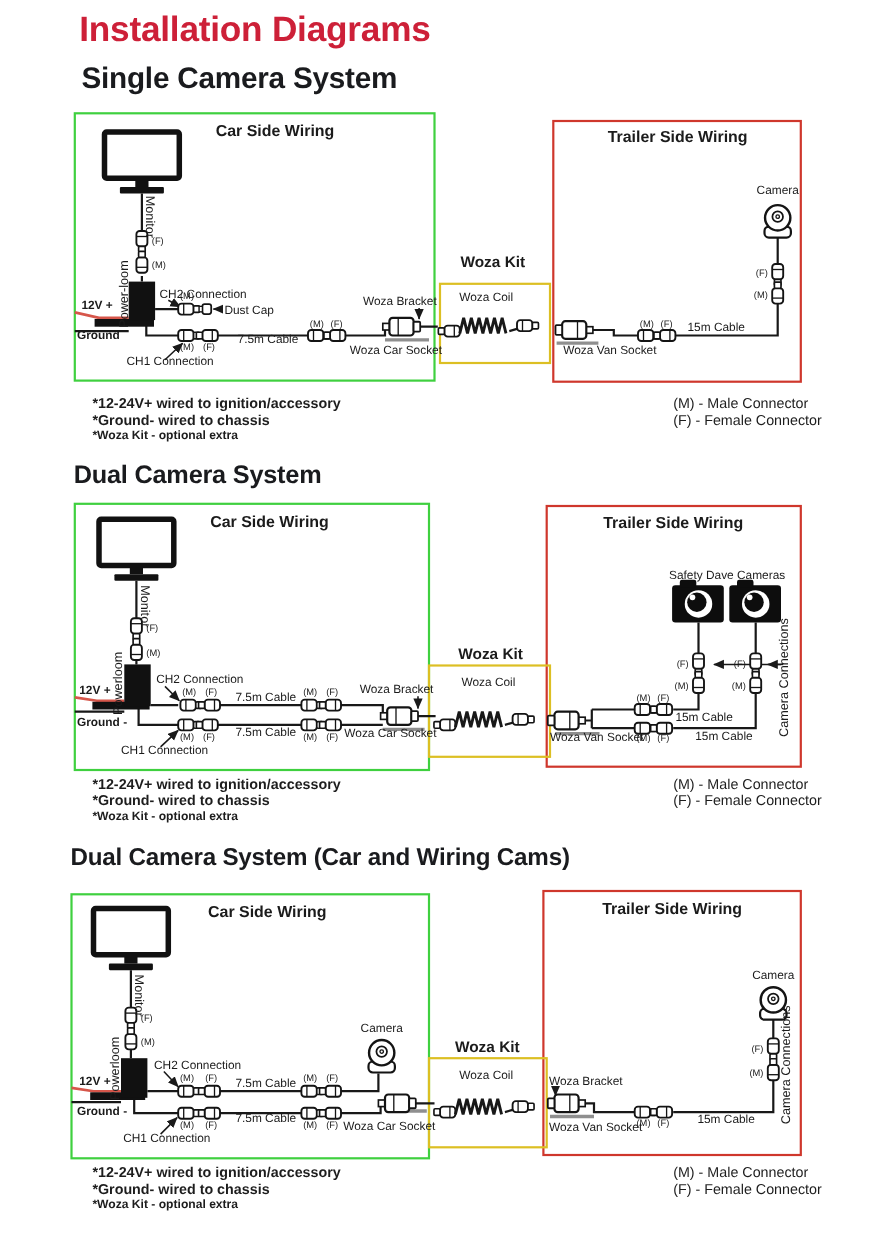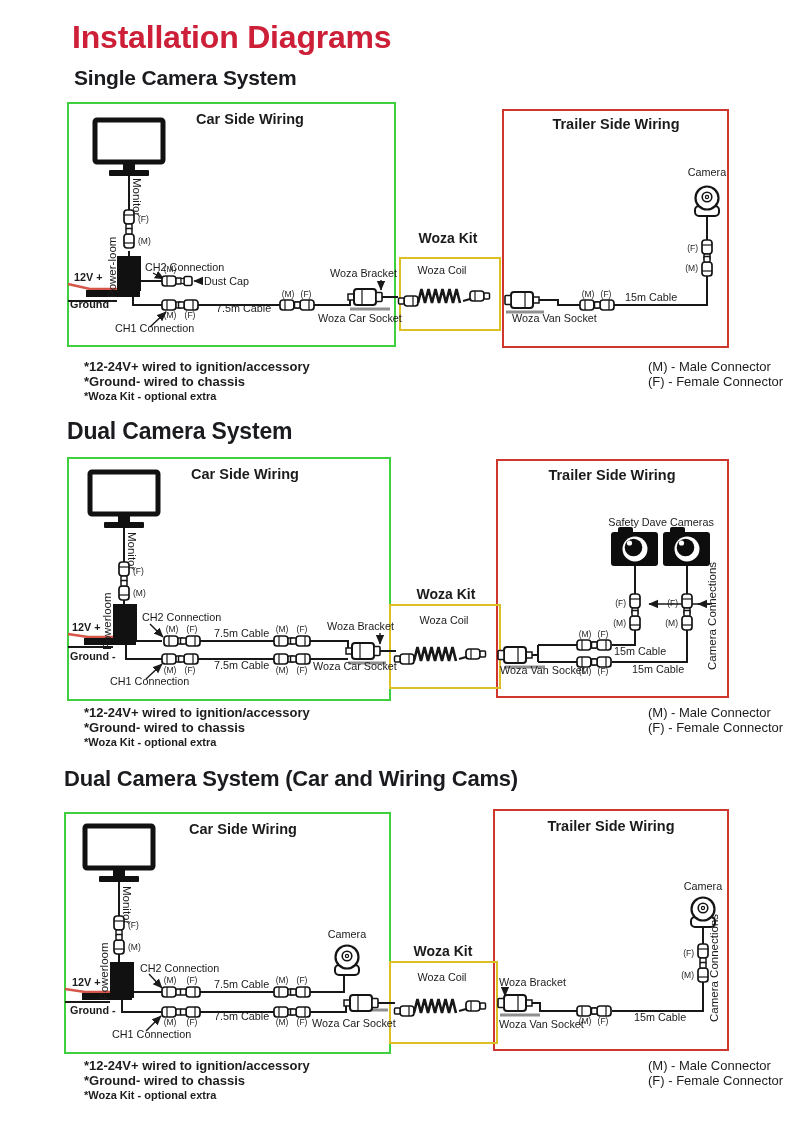--- a/index.html
+++ b/index.html
@@ -1,25 +1,25 @@
 <!DOCTYPE html>
 <html style="--title_red: #cd2038; --heading: #1a1b1e; --box_green: #3fd03f; --box_red: #cf372c; --box_yellow: #dcbf23; --wire_red: #d6564a;"><head>
 <meta charset="utf-8">
 <style>
   html,body{margin:0;padding:0;background:#fff;}
   .page{position:relative;width:800px;height:1141px;background:#fff;overflow:hidden;
         font-family:"Liberation Sans",sans-serif;}
   h1,h2{position:absolute;margin:0;font-weight:700;color:var(--heading);letter-spacing:-0.2px;}
-  h1{left:72px;top:19px;font-size:32px;color:var(--title_red);}
-  .h2-1{left:74px;top:66px;font-size:21px;}
+  h1{left:72px;top:8px;font-size:32px;color:var(--title_red);}
+  .h2-1{left:74px;top:56px;font-size:27px;}
   .h2-2{left:67px;top:418px;font-size:23px;}
   .h2-3{left:64px;top:766px;font-size:22px;}
   .fn{position:absolute;left:84px;font-size:13px;line-height:14.5px;color:#1d1d1d;font-weight:bold;}
   .fn .opt{font-size:11px;}
-  .legend{position:absolute;left:648px;font-size:13px;line-height:14.5px;color:#1d1d1d;}
+  .legend{position:absolute;left:612px;font-size:13px;line-height:14.5px;color:#1d1d1d;}
   svg{position:absolute;left:0;top:0;}
   svg text{font-family:"Liberation Sans",sans-serif;fill:#1b1b1b;}
   .bt{font-size:14.5px;font-weight:700;}
   .kt{font-size:14px;font-weight:700;}
   .lb{font-size:10.8px;}
   .b{font-weight:700;font-size:10.8px;}
   .sm{font-size:8.5px;}
   .vt{font-size:11.5px;}
   .ctr{text-anchor:middle;}
   .end{text-anchor:end;}

